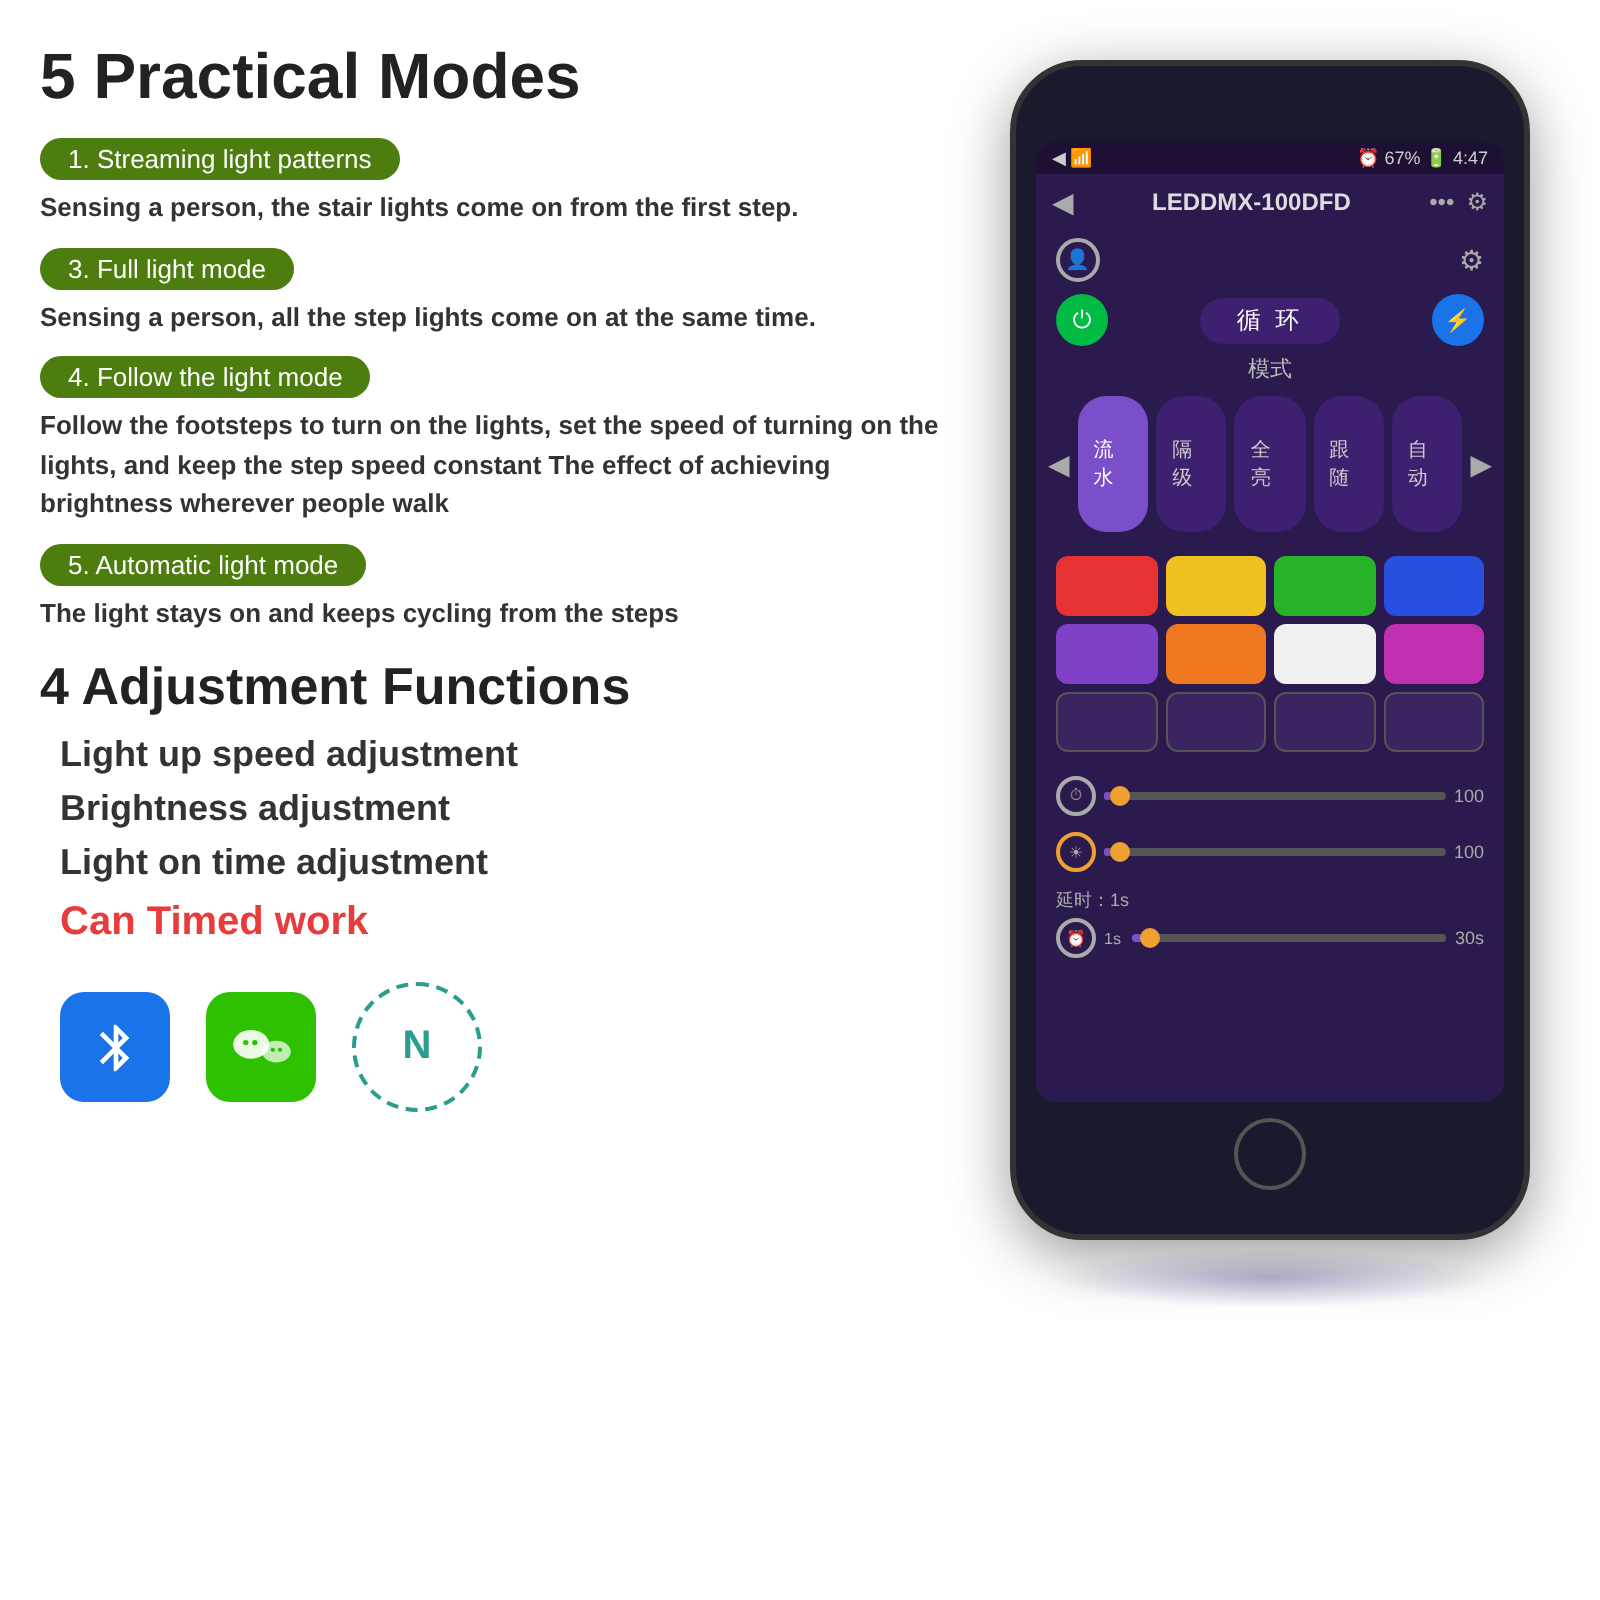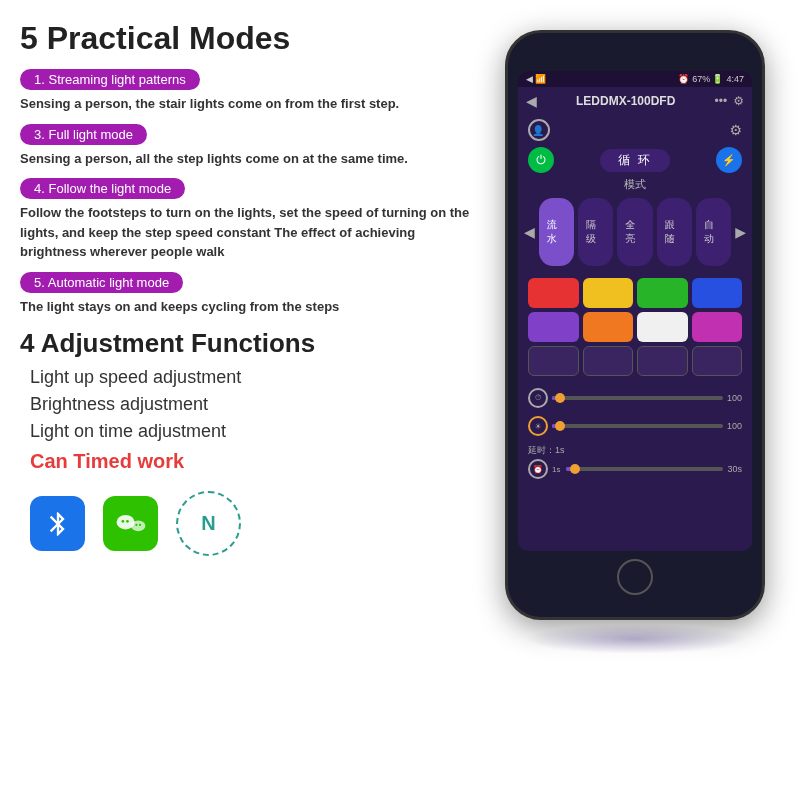--- a/index.html
+++ b/index.html
@@ -30,21 +30,21 @@
       align-items: center;
     }
     h1 {
       font-size: 32px;
       font-weight: bold;
       color: #222;
       margin-bottom: 12px;
     }
     .mode-badge {
       display: inline-block;
-      background: #a21caf;
+      background: #4d7c0f;
       color: white;
       border-radius: 20px;
       padding: 3px 14px;
       font-size: 13px;
       margin-bottom: 4px;
     }
     .mode-desc {
       font-size: 13px;
       color: #333;
       margin-bottom: 10px;
@@ -58,21 +58,21 @@
       margin: 12px 0 8px 0;
     }
     .adjustment-list {
       list-style: none;
       padding-left: 10px;
     }
     .adjustment-list li {
       font-size: 18px;
       color: #333;
       margin-bottom: 6px;
-      font-weight: 400;
+      font-weight: 700;
     }
     .can-timed {
       font-size: 20px;
       color: #e63c3c;
       font-weight: bold;
       margin-top: 8px;
       padding-left: 10px;
     }
     .icons-row {
       display: flex;

